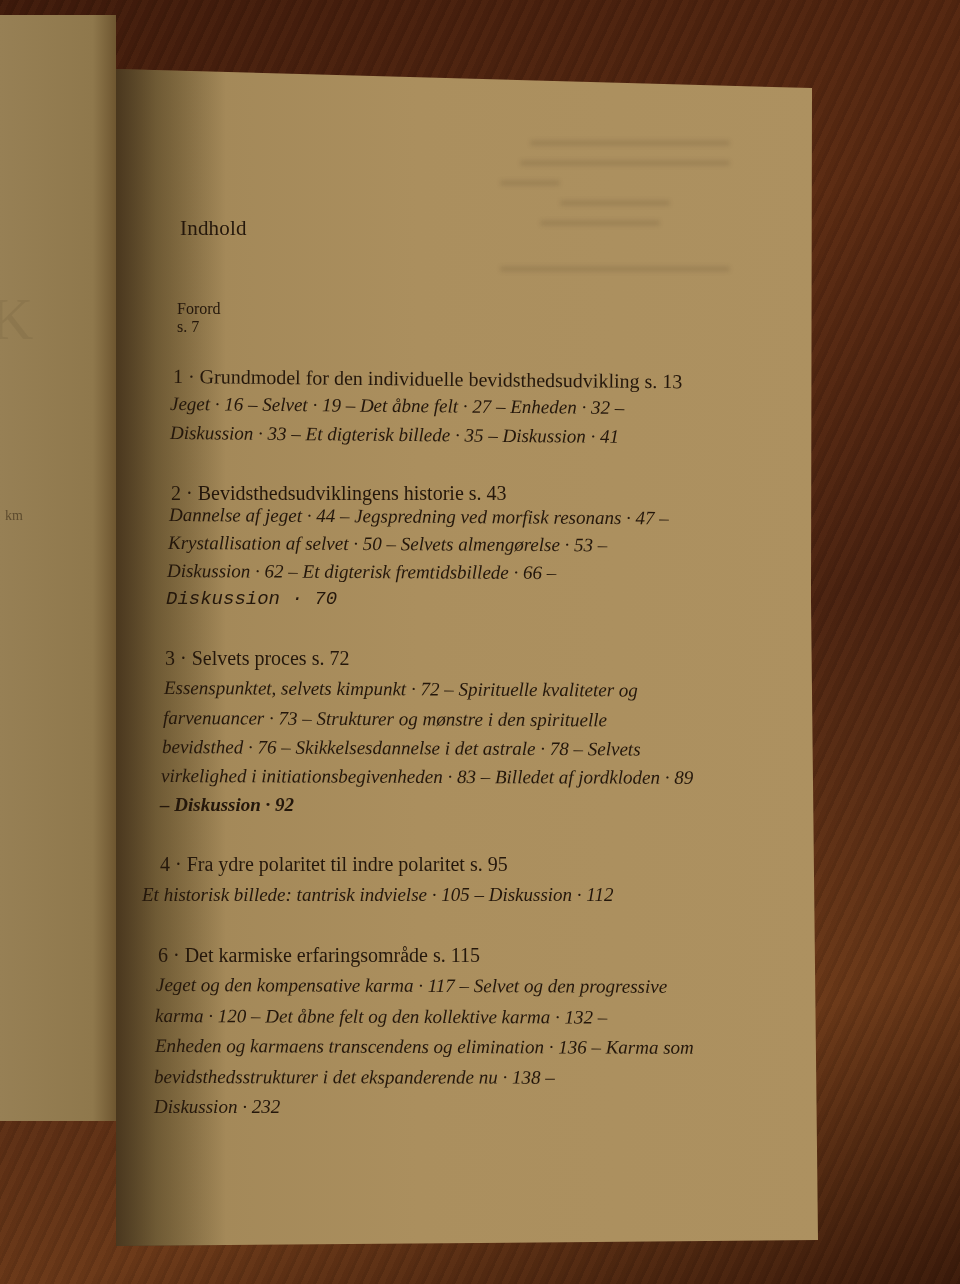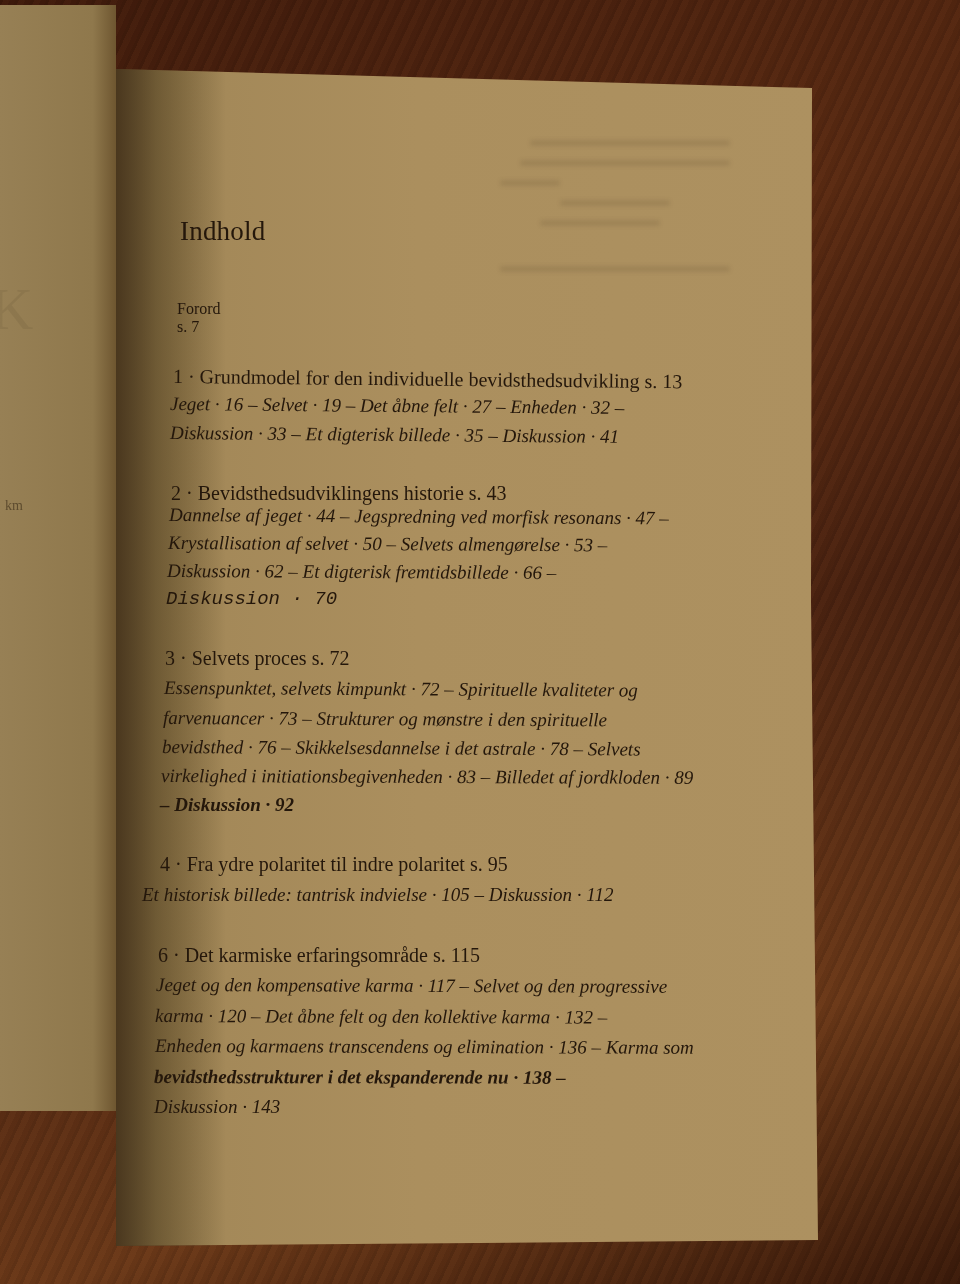--- a/index.html
+++ b/index.html
@@ -1,34 +1,34 @@
 <!DOCTYPE html>
 <html><head>
 <meta charset="utf-8">
 <style>
   html,body{margin:0;padding:0;}
   body{width:960px;height:1284px;position:relative;overflow:hidden;
     background:linear-gradient(160deg,#3e1a0b 0%,#5a2a12 30%,#4a2210 55%,#6a3818 80%,#3a1a0a 100%);
     font-family:"Liberation Serif","DejaVu Serif",serif;}
   .wood-grain{position:absolute;inset:0;opacity:.35;
     background:repeating-linear-gradient(115deg,rgba(0,0,0,.25) 0 3px,rgba(255,180,120,.06) 3px 9px,rgba(0,0,0,.1) 9px 14px);}
-  .left-page{position:absolute;left:0;top:5px;width:116px;height:1106px;
+  .left-page{position:absolute;left:0;top:15px;width:116px;height:1106px;
     background:linear-gradient(90deg,#978055 0%,#8f784c 80%,#6e5630 100%);}
   .left-page .km{position:absolute;left:5px;top:493px;font-size:14px;color:#4a3a22;opacity:.75;}
   .left-page .ghost{position:absolute;left:-10px;top:270px;font-size:60px;color:#7e6a44;opacity:.35;}
   .page{position:absolute;left:116px;top:0;width:704px;height:1284px;
     clip-path:polygon(0 69px,696px 88px,695px 600px,702px 1240px,0 1246px);
     background:linear-gradient(90deg,#6e5632 0px,#8f7747 40px,#a48959 110px,#ab8f5e 300px,#ad9160 704px);}
   .gutter-shade{position:absolute;left:116px;top:0;width:110px;height:1284px;pointer-events:none;
     clip-path:polygon(0 69px,110px 72px,110px 1246px,0 1246px);
     background:linear-gradient(90deg,rgba(30,18,6,.45),rgba(30,18,6,0));}
   .ghost-lines{position:absolute;left:500px;top:140px;width:240px;}
   .ghost-lines div{height:6px;margin-bottom:14px;background:rgba(60,45,25,.12);filter:blur(2px);border-radius:3px;}
   .content{position:absolute;left:0;top:0;color:#24170b;}
-  .title{position:absolute;left:180px;top:216px;font-size:27px;letter-spacing:.2px;}
+  .title{position:absolute;left:180px;top:216px;font-size:21px;letter-spacing:.2px;}
   .forord{position:absolute;left:177px;top:300px;font-size:16px;}
   .chap-head{position:absolute;font-size:20px;white-space:nowrap;}
   .sub{position:absolute;font-size:19px;font-style:italic;white-space:nowrap;transform-origin:left center;}
 </style>
 </head>
 <body>
 
 <div class="wood-grain"></div>
 
 <div class="left-page">
@@ -70,15 +70,15 @@
   <div class="sub" style="left:161px;top:765px;transform:rotate(0.2deg);">virkelighed i initiationsbegivenheden · 83 – Billedet af jordkloden · 89</div>
   <div class="sub" style="left:160px;top:794px;font-weight:bold;">– Diskussion · 92</div>
 
   <div class="chap-head" style="left:160px;top:853px;">4 · Fra ydre polaritet til indre polaritet s. 95</div>
   <div class="sub" style="left:142px;top:884px;">Et historisk billede: tantrisk indvielse · 105 – Diskussion · 112</div>
 
   <div class="chap-head" style="left:158px;top:944px;">6 · Det karmiske erfaringsområde s. 115</div>
   <div class="sub" style="left:156px;top:974px;transform:rotate(0.2deg);">Jeget og den kompensative karma · 117 – Selvet og den progressive</div>
   <div class="sub" style="left:155px;top:1005px;transform:rotate(0.2deg);">karma · 120 – Det åbne felt og den kollektive karma · 132 –</div>
   <div class="sub" style="left:155px;top:1035px;transform:rotate(0.2deg);">Enheden og karmaens transcendens og elimination · 136 – Karma som</div>
-  <div class="sub" style="left:154px;top:1066px;transform:rotate(0.1deg);font-weight:bold;">bevidsthedsstrukturer i det ekspanderende nu · 138 –</div>
-  <div class="sub" style="left:154px;top:1096px;">Diskussion · 143</div>
+  <div class="sub" style="left:154px;top:1066px;transform:rotate(0.1deg);">bevidsthedsstrukturer i det ekspanderende nu · 138 –</div>
+  <div class="sub" style="left:154px;top:1096px;">Diskussion · 232</div>
 </div>
 
 </body></html>

